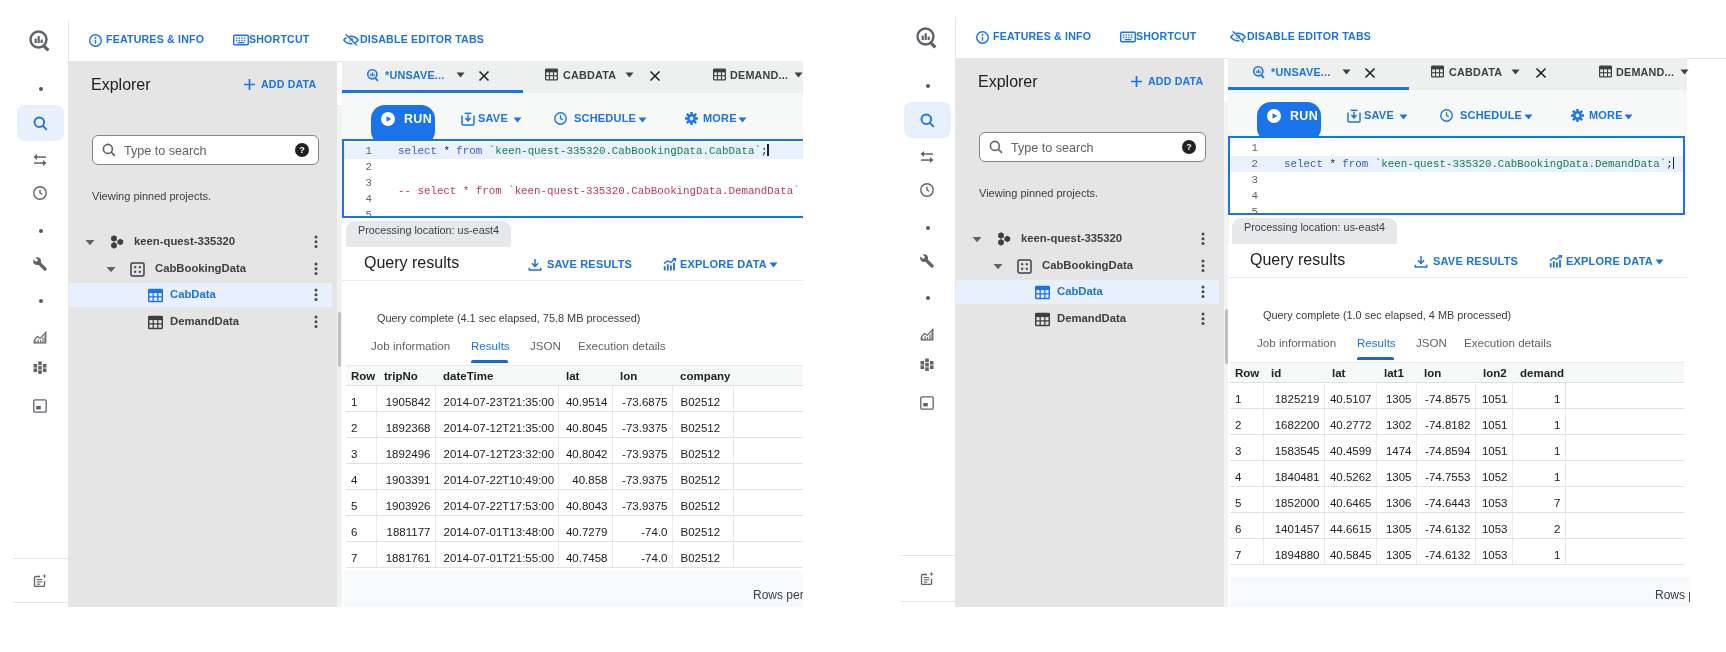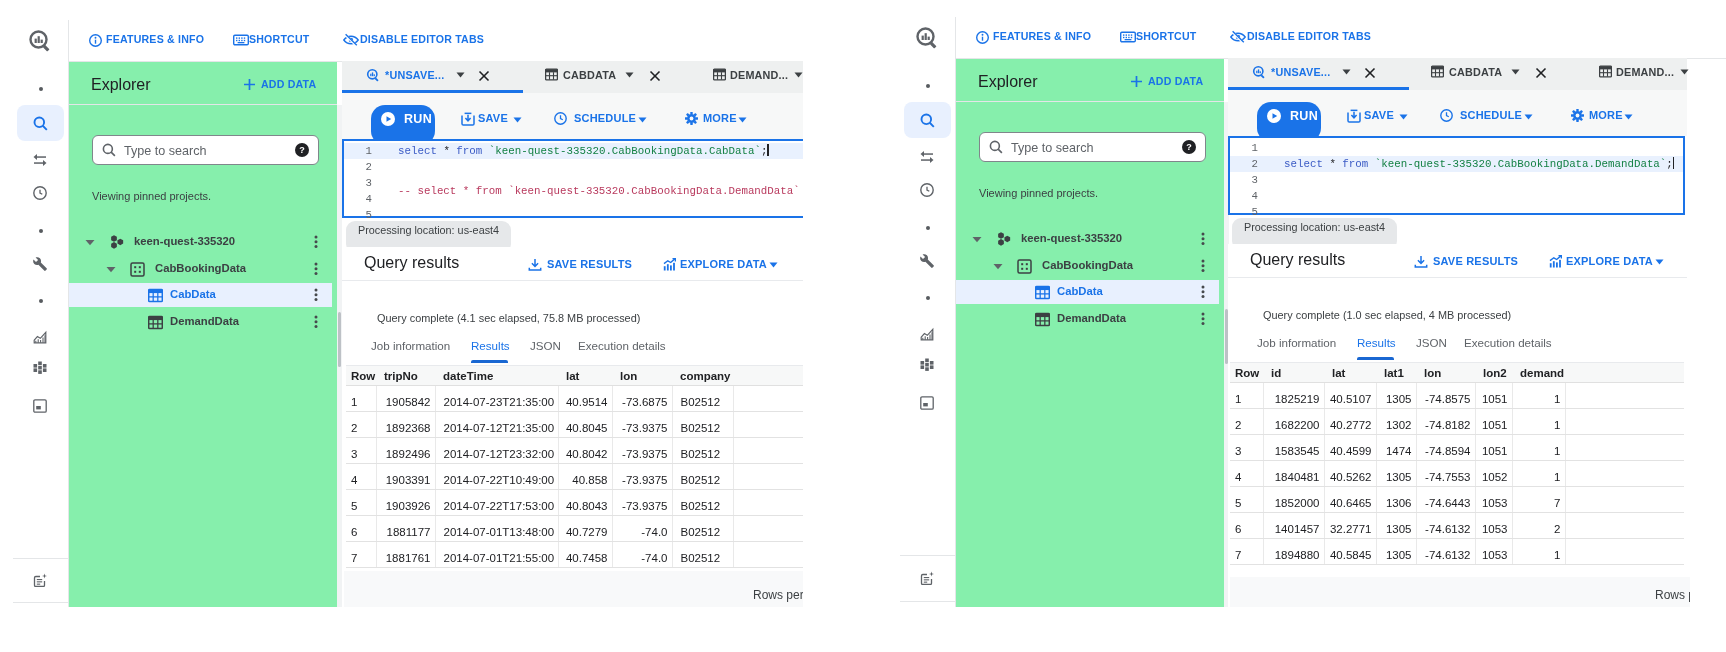--- a/index.html
+++ b/index.html
@@ -3,21 +3,21 @@
 * { margin:0; padding:0; box-sizing:border-box; }
 html,body { width:1726px; height:652px; background:#fff; font-family:"Liberation Sans", sans-serif; }
 .shot { position:absolute; overflow:hidden; background:#fff; }
 .a { position:absolute; }
 .topbar { left:0; top:0; right:0; height:42px; background:#fff; }
 .topbar .bdr { position:absolute; left:55px; right:0; bottom:0; height:1px; background:#e4e6e8; }
 .tbtxt { color:#1a73e8; font-size:10.6px; font-weight:bold; letter-spacing:0.2px; }
 .rail { left:0; top:0; width:56px; height:100%; background:#fff; border-right:1px solid #e4e6e8; }
 .dot { width:4px; height:4px; border-radius:50%; background:#575b5f; }
 .searchsel { position:absolute; left:4px; width:47px; height:36px; border-radius:8px; background:#e8f0fe; }
-.explorer { left:56px; top:42px; width:268px; bottom:0; background:#86efac; }
+.explorer { left:56px; top:42px; width:268px; bottom:0; background:#e5e5e5; }
 .exhead { position:absolute; left:0; top:0; right:0; height:43px; border-bottom:1px solid #e4e6e8; }
 .extitle { position:absolute; left:22px; top:14px; font-size:16px; color:#202124; }
 .addtxt { color:#1a73e8; font-size:10.6px; font-weight:bold; letter-spacing:0.2px; }
 .sbox { position:absolute; left:23px; top:73px; width:227px; height:30px; border:1px solid #80868b; border-radius:6px; background:#fff; }
 .sbox .ph { position:absolute; left:31px; top:8px; font-size:12.6px; color:#5f6368; }
 .viewing { position:absolute; left:23px; top:128px; font-size:11px; color:#3c4043; }
 .tlabel { font-size:11.3px; font-weight:bold; color:#3c4043; white-space:nowrap; }
 .divider { top:85px; bottom:0; width:5px; background:#f1f3f4; }
 .divthumb { position:absolute; left:1px; width:3px; height:55px; background:#bdc1c6; border-radius:2px; }
 .tabstrip { height:32px; background:#eef0f0; top:41px; }
@@ -807,21 +807,21 @@
           <td class="num">40.6465</td>
           <td class="num">1306</td>
           <td class="num">-74.6443</td>
           <td class="num">1053</td>
           <td class="num">7</td>
           <td class="noleft"></td>
         </tr>
         <tr>
           <td>6</td>
           <td class="num">1401457</td>
-          <td class="num">32.2771</td>
+          <td class="num">44.6615</td>
           <td class="num">1305</td>
           <td class="num">-74.6132</td>
           <td class="num">1053</td>
           <td class="num">2</td>
           <td class="noleft"></td>
         </tr>
         <tr>
           <td>7</td>
           <td class="num">1894880</td>
           <td class="num">40.5845</td>

